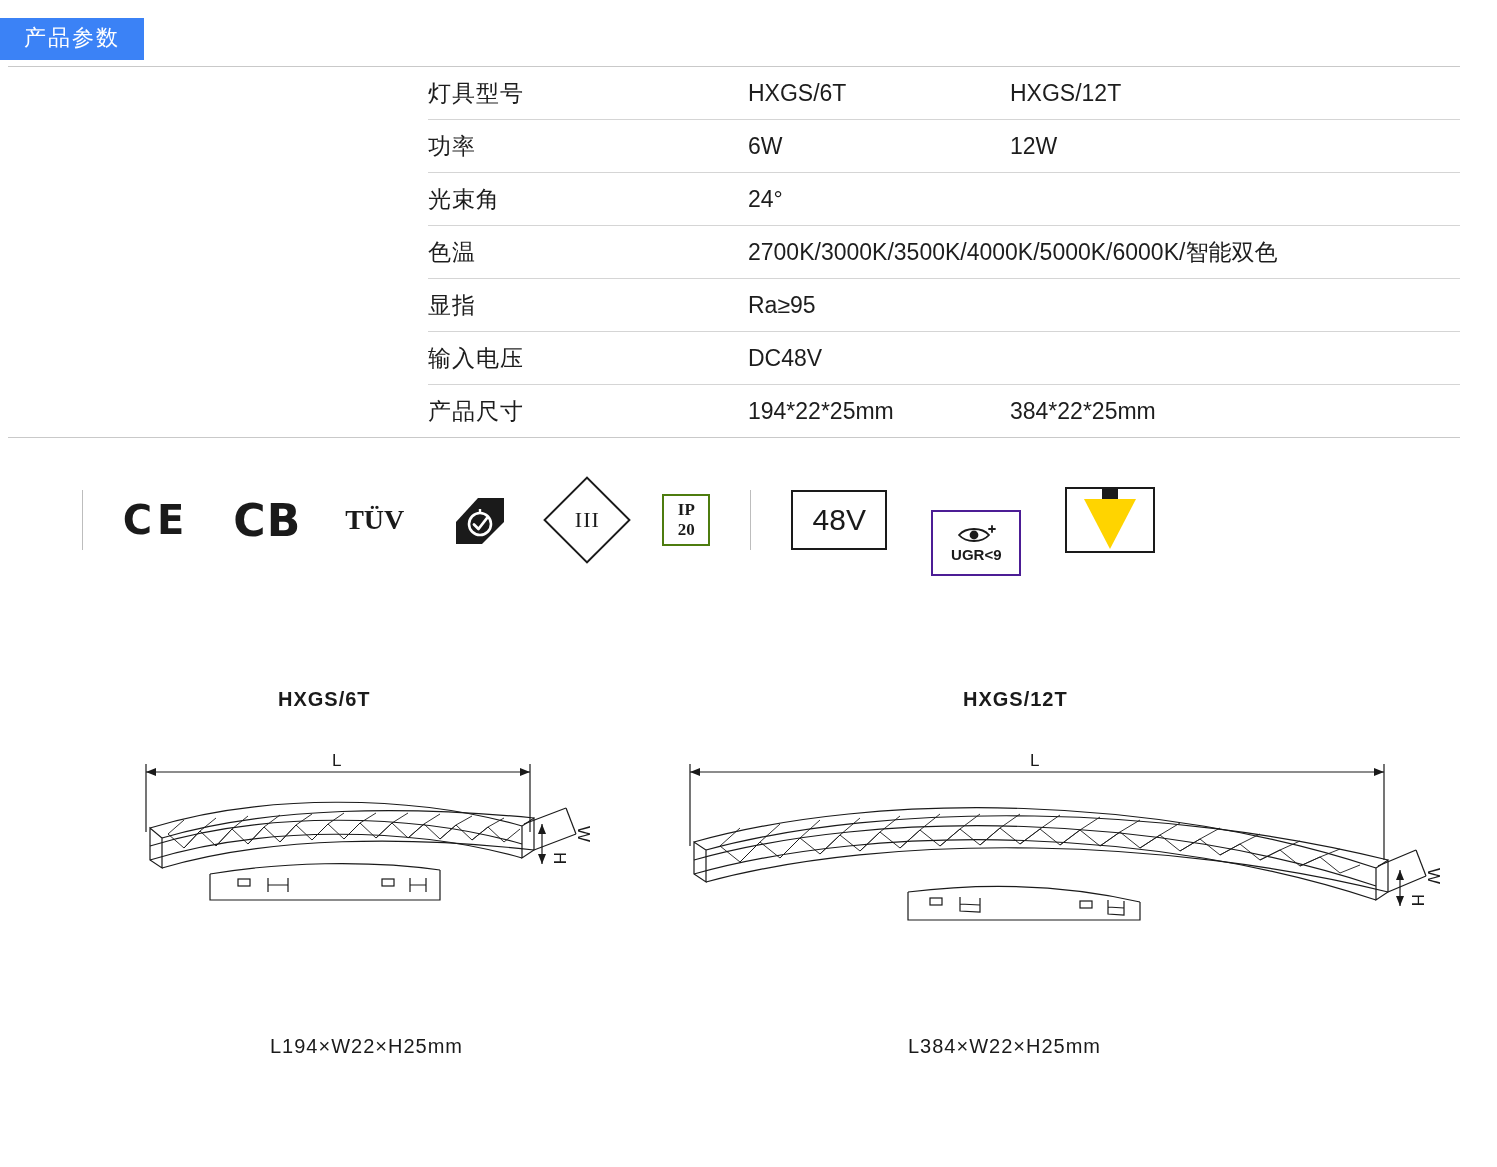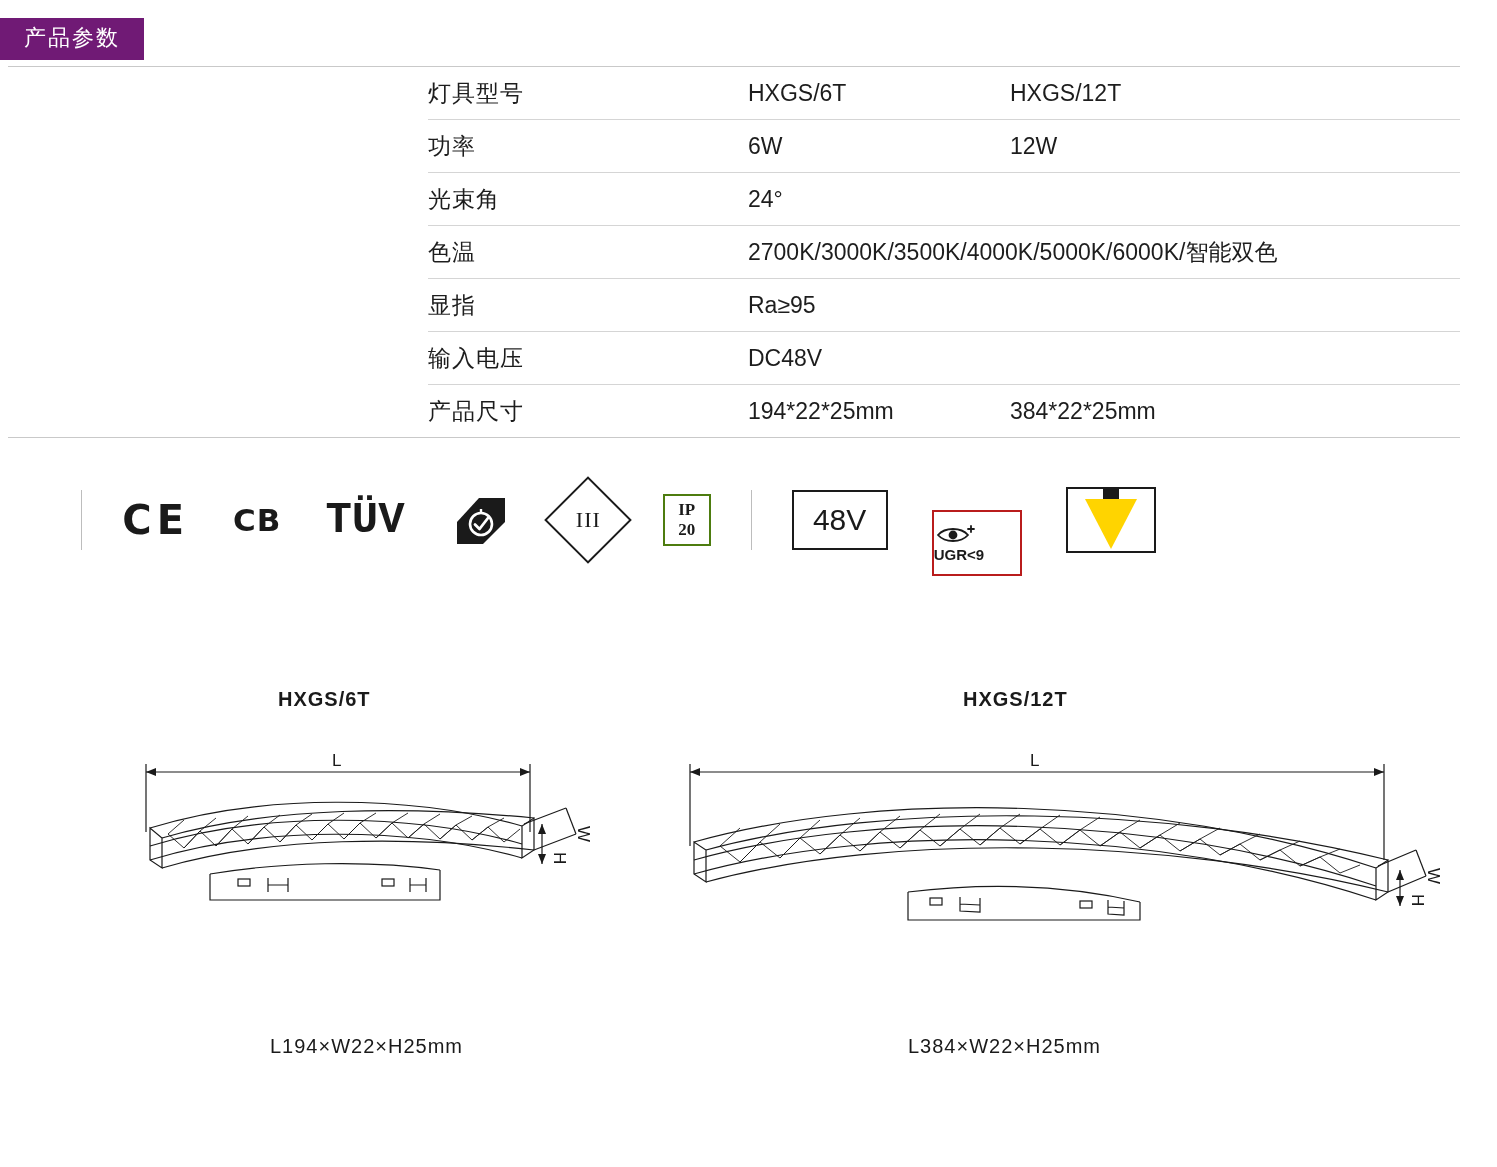--- a/index.html
+++ b/index.html
@@ -14,21 +14,21 @@
     font-family: "Liberation Sans", sans-serif;
     color: #1a1a1a;
     overflow: hidden;
   }
 
   
   .section-badge {
     position: absolute;
     left: 0;
     top: 18px;
-    background: #701a75;
+    background: #3b82f6;
     color: #ffffff;
     font-size: 22px;
     letter-spacing: 2px;
     padding: 9px 24px 11px 24px;
     line-height: 1;
   }
 
   
   .spec-wrap {
     position: absolute;
@@ -94,30 +94,30 @@
     justify-content: center;
     margin: 0 22px;
   }
   .ce-mark {
     font-size: 40px;
     font-weight: 700;
     letter-spacing: 5px;
     font-family: "DejaVu Sans", sans-serif;
   }
   .cb-mark {
-    font-size: 31px;
+    font-size: 44px;
     font-weight: 700;
     letter-spacing: 1px;
     font-family: "DejaVu Sans", sans-serif;
   }
   .tuv-mark {
-    font-size: 44px;
+    font-size: 28px;
     font-weight: 700;
     letter-spacing: 0px;
-    font-family: Liberation Mono, monospace;
+    font-family: Liberation Serif, serif;
   }
   .rcm-mark {
     width: 64px; height: 64px;
     display:flex; align-items:center; justify-content:center;
   }
   .cls3 {
     width: 58px; height: 58px;
     transform: rotate(45deg);
     border: 2px solid #1a1a1a;
     display: flex; align-items: center; justify-content: center;
@@ -136,24 +136,24 @@
     align-items: center; justify-content: center;
     font-size: 17px; font-weight: 700; line-height: 1.15; font-family: Liberation Serif, serif;
   }
   .v-box {
     border: 2px solid #1a1a1a;
     width: 92px; height: 56px;
     display: flex; align-items: center; justify-content: center;
     font-size: 30px; font-weight: 400;
   }
   .ugr-box {
-    border: 2px solid #b91c1c;
+    border: 2px solid #4c1d95;
     width: 86px; height: 62px;
     display: flex; flex-direction: column;
-    justify-content: center;
+    align-items: center; justify-content: center;
     gap: 2px;
     margin-top: 46px;
   }
   .ugr-box .ugr-text {
     font-size: 15px; font-weight: 700; letter-spacing: 0px;
   }
   .beam-box {
     border: 2px solid #1a1a1a;
     width: 86px; height: 62px;
     position: relative;

